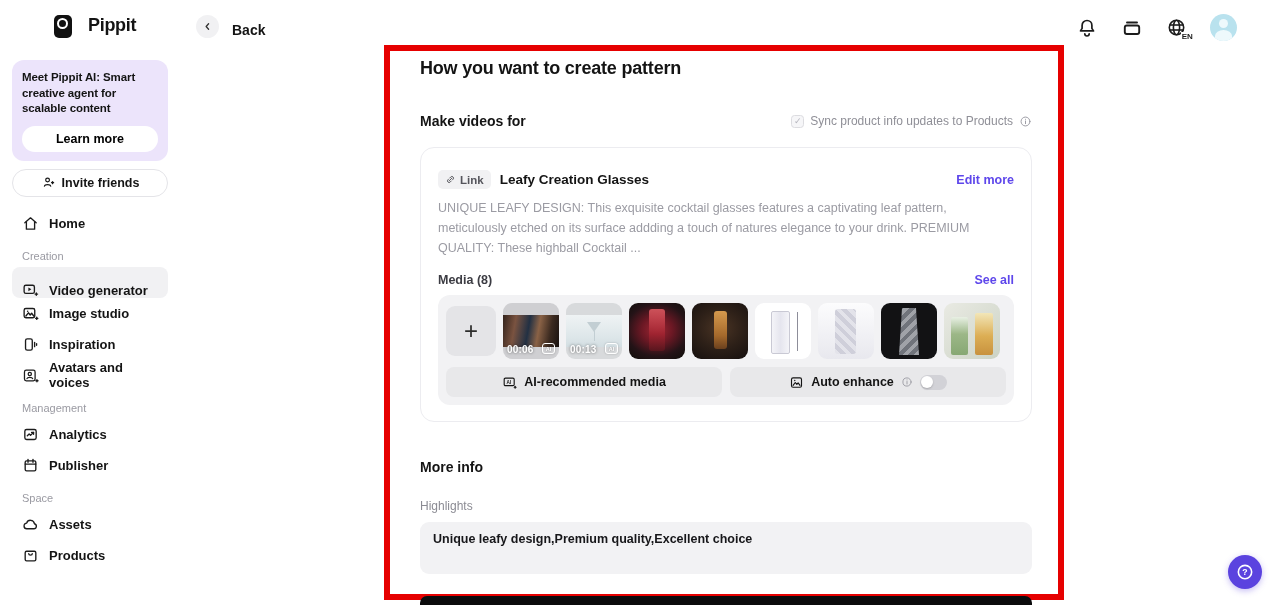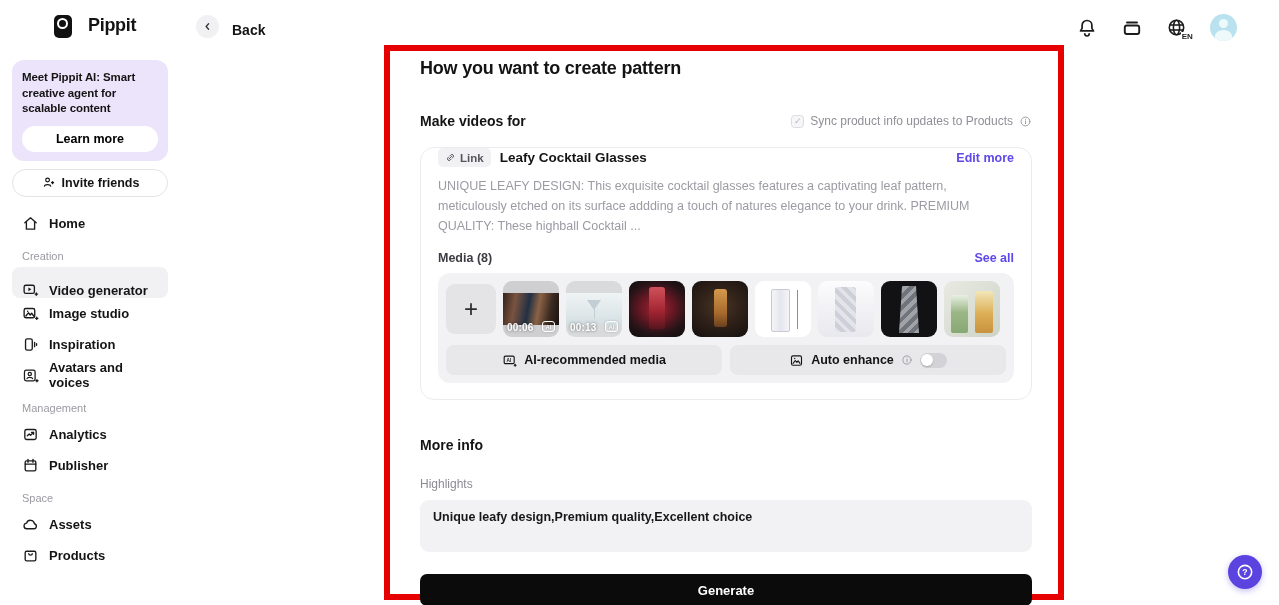--- a/index.html
+++ b/index.html
@@ -47,21 +47,21 @@
   
   .content { position:absolute; left:420px; top:51px; width:612px; }
   .page-title { font-size:18px; font-weight:800; letter-spacing:-0.2px; margin-top:7px; }
   .mvf-row { display:flex; align-items:center; justify-content:space-between; margin-top:34px; }
   .mvf-label { font-size:14px; font-weight:800; }
   .sync-row { display:flex; align-items:center; gap:6px; color:#8f8f97; font-size:12px; }
   .checkbox { width:13px; height:13px; border:1px solid #dcdce0; background:#f6f6f8; border-radius:3.5px;
     display:flex; align-items:center; justify-content:center; font-size:9px; color:#b4b4bc; cursor:pointer; }
   .info-icon { width:13px; height:13px; color:#9a9aa2; cursor:pointer; }
 
-  .product-card { margin-top:18px; border:1px solid #ececf0; border-radius:14px; padding:0 17px 16px; background:#fff; }
+  .product-card { margin-top:18px; border:1px solid #ececf0; border-radius:14px; padding:22px 17px 16px; background:#fff; }
   .pc-head { display:flex; align-items:center; gap:9px; }
   .link-badge { background:#f1f1f3; border-radius:5px; height:19px; padding:0 7px; display:flex; align-items:center; gap:4px;
     font-size:11.5px; font-weight:600; color:#55555c; }
   .link-badge svg { width:11px; height:11px; }
   .pc-title { font-size:13.5px; font-weight:800; flex:1; }
   .edit-more { font-size:12.5px; font-weight:700; color:#5e47eb; cursor:pointer; }
   .pc-desc { margin-top:9px; font-size:12.5px; line-height:1.6; color:#9b9ba3; }
   .media-row { display:flex; align-items:center; justify-content:space-between; margin-top:15px; }
   .media-label { font-size:12.5px; font-weight:600; color:#3c3c43; }
   .see-all { font-size:12.5px; font-weight:700; color:#5e47eb; cursor:pointer; }
@@ -295,21 +295,21 @@
   <div class="product-card">
     <div class="pc-head">
       <div class="link-badge">
         <svg viewBox="0 0 24 24" fill="none" stroke="currentColor" stroke-width="2.1" stroke-linecap="round">
             <path d="M9.5 14.5l5-5"></path>
             <path d="M8.2 10.9l-1.7 1.7a3.4 3.4 0 1 0 4.9 4.9l1.7-1.7"></path>
             <path d="M15.8 13.1l1.7-1.7a3.4 3.4 0 1 0-4.9-4.9l-1.7 1.7"></path>
           </svg>
         <span>Link</span>
       </div>
-      <div class="pc-title">Leafy Cocktail Glasses</div>
+      <div class="pc-title">Leafy Creation Glasses</div>
       <div class="edit-more">Edit more</div>
     </div>
     <div class="pc-desc">UNIQUE LEAFY DESIGN: This exquisite cocktail glasses features a captivating leaf pattern, meticulously etched on its surface addding a touch of natures elegance to your drink. PREMIUM QUALITY: These highball Cocktail ...</div>
 
     <div class="media-row">
       <div class="media-label">Media (8)</div>
       <div class="see-all">See all</div>
     </div>
 
     <div class="media-box">

